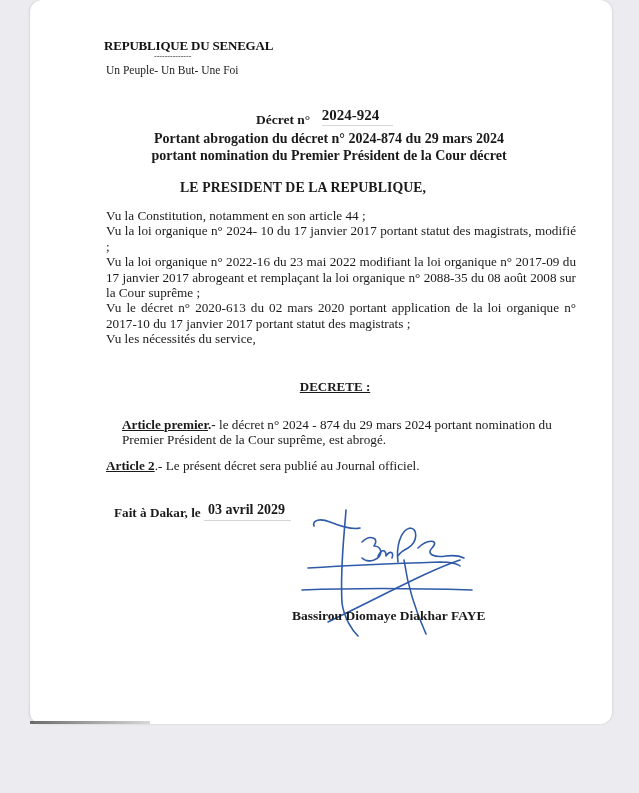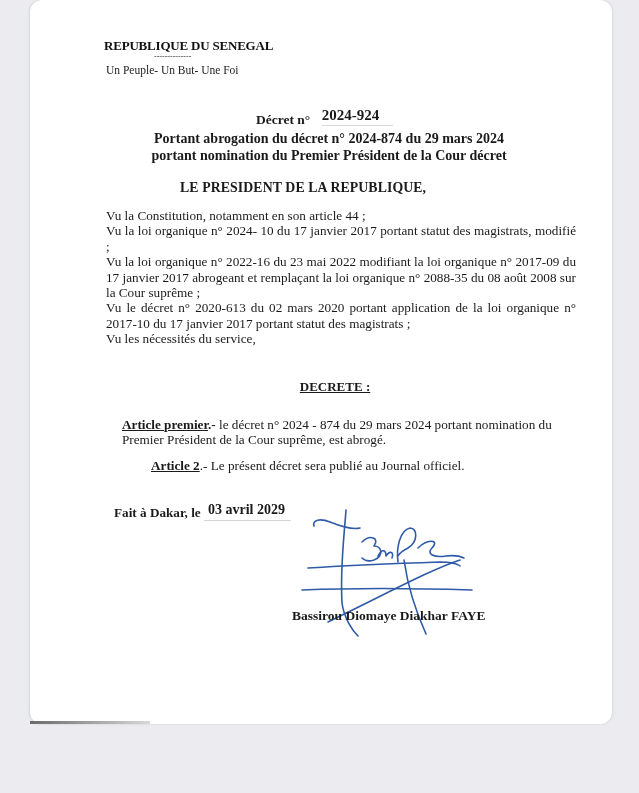--- a/index.html
+++ b/index.html
@@ -112,21 +112,21 @@
       width: 470px;
       font-size: 13.2px;
       line-height: 15.4px;
     }
     .article p { margin: 0; }
     .article-label {
       font-weight: bold;
       text-decoration: underline;
     }
     .art1 { top: 417px; margin-left: 16px; }
-    .art2 { top: 458px; margin-left: 45px; }
+    .art2 { top: 458px; }
 
     .place-date {
       left: 84px; top: 505px;
       font-weight: bold;
       font-size: 13.2px;
     }
     .date-value {
       display: inline-block;
       font-size: 14px;
       border-bottom: 1px solid #d4d4d4;

